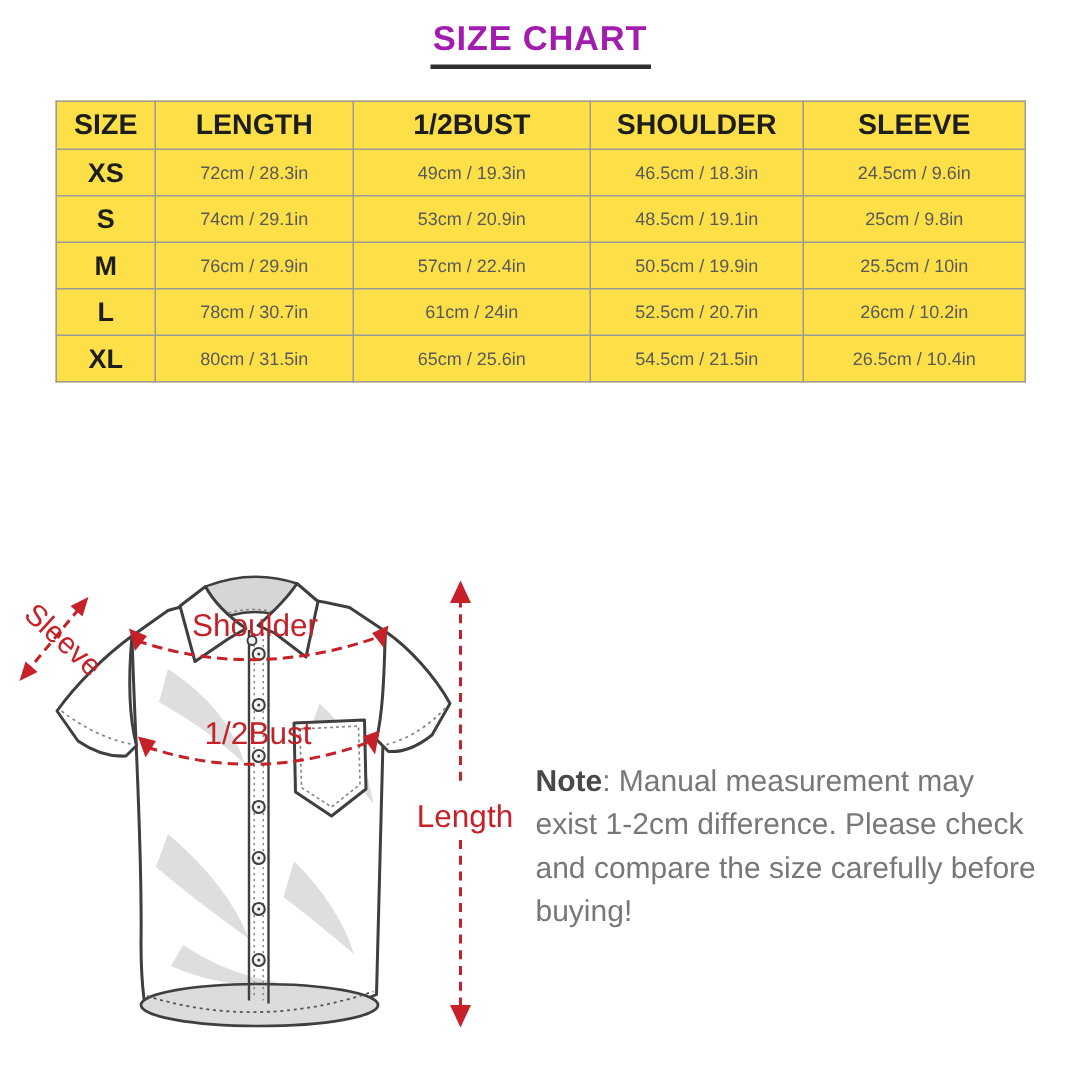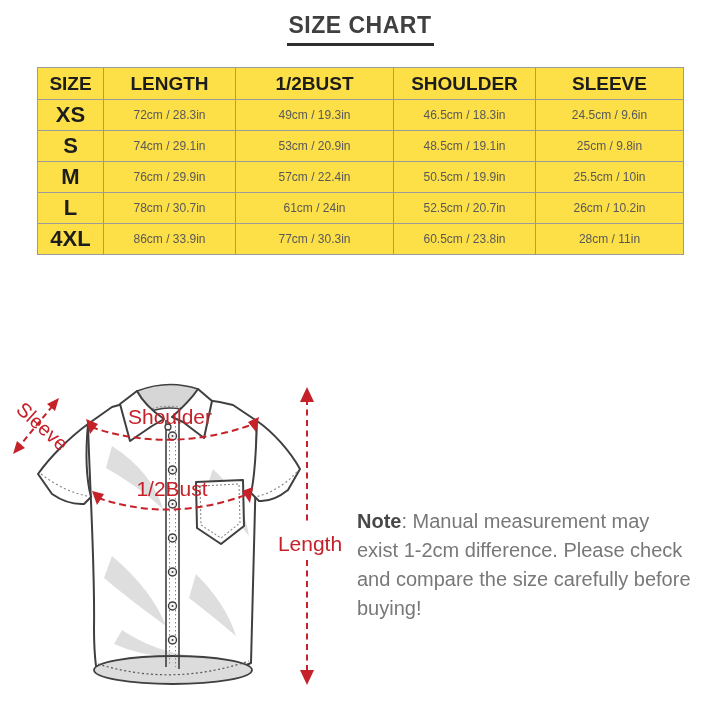--- a/index.html
+++ b/index.html
@@ -2,34 +2,34 @@
 <html><head>
 <meta charset="utf-8">
 <style>
   html,body{margin:0;padding:0;}
   body{
     width:720px;height:720px;position:relative;background:#ffffff;
     font-family:"Liberation Sans", sans-serif;overflow:hidden;
   }
   .title-wrap{position:absolute;top:12px;left:0;width:720px;text-align:center;}
   .title{
-    display:inline-block;font-size:23px;font-weight:bold;color:#404040;
+    display:inline-block;font-size:23px;font-weight:bold;color:#a21caf;
     letter-spacing:0.5px;border-bottom:3px solid #2e2e2e;padding:0 2px 4px 2px;
   }
   table.size-table{
     position:absolute;left:37px;top:67px;width:646px;
     border-collapse:collapse;table-layout:fixed;background:#fde047;
   }
   .size-table th,.size-table td{
     border:1px solid #9b9b9b;text-align:center;vertical-align:middle;
     padding:0;overflow:hidden;white-space:nowrap;
   }
   .size-table th{height:31px;font-size:19px;color:#1d1d1d;font-weight:bold;}
   .size-table td{height:30px;font-size:12px;color:#58585a;font-weight:normal;}
-  .size-table td.size-col{font-size:22px;color:#1d1d1d;font-weight:bold;}
+  .size-table td.size-col{font-size:18px;color:#1d1d1d;font-weight:bold;}
   .diagram{position:absolute;left:0px;top:374px;width:345px;height:346px;}
   .note{
     position:absolute;left:357px;top:470px;width:336px;
     font-size:20px;line-height:29px;color:#787878;margin-top:37px;
   }
   .note b{color:#484848;font-weight:bold;}
   svg text.red-label{fill:#c62128;font-family:"Liberation Sans",sans-serif;}
 </style>
 </head>
 <body>
@@ -78,25 +78,25 @@
       <td>25.5cm / 10in</td>
     </tr>
     <tr>
       <td class="size-col">L</td>
       <td>78cm / 30.7in</td>
       <td>61cm / 24in</td>
       <td>52.5cm / 20.7in</td>
       <td>26cm / 10.2in</td>
     </tr>
     <tr>
-      <td class="size-col">4XL</td>
-      <td>86cm / 33.9in</td>
-      <td>77cm / 30.3in</td>
-      <td>60.5cm / 23.8in</td>
-      <td>28cm / 11in</td>
+      <td class="size-col">XL</td>
+      <td>80cm / 31.5in</td>
+      <td>65cm / 25.6in</td>
+      <td>54.5cm / 21.5in</td>
+      <td>26.5cm / 10.4in</td>
     </tr>
   </tbody>
 </table>
 
 <div class="diagram">
 <svg width="345" height="346" viewBox="0 0 345 346" xmlns="http://www.w3.org/2000/svg">
 
   <path d="M 88,50 C 90,120 95,190 94,255 C 94,272 95,284 96,292 Q 170,326 251,289 C 253,235 255,130 257,47 L 233,31 Q 168,15 112,33 Z" fill="#ffffff" stroke="#3f3f3f" stroke-width="2" stroke-linejoin="round"></path>
 
   <g fill="#dedede" stroke="none">

